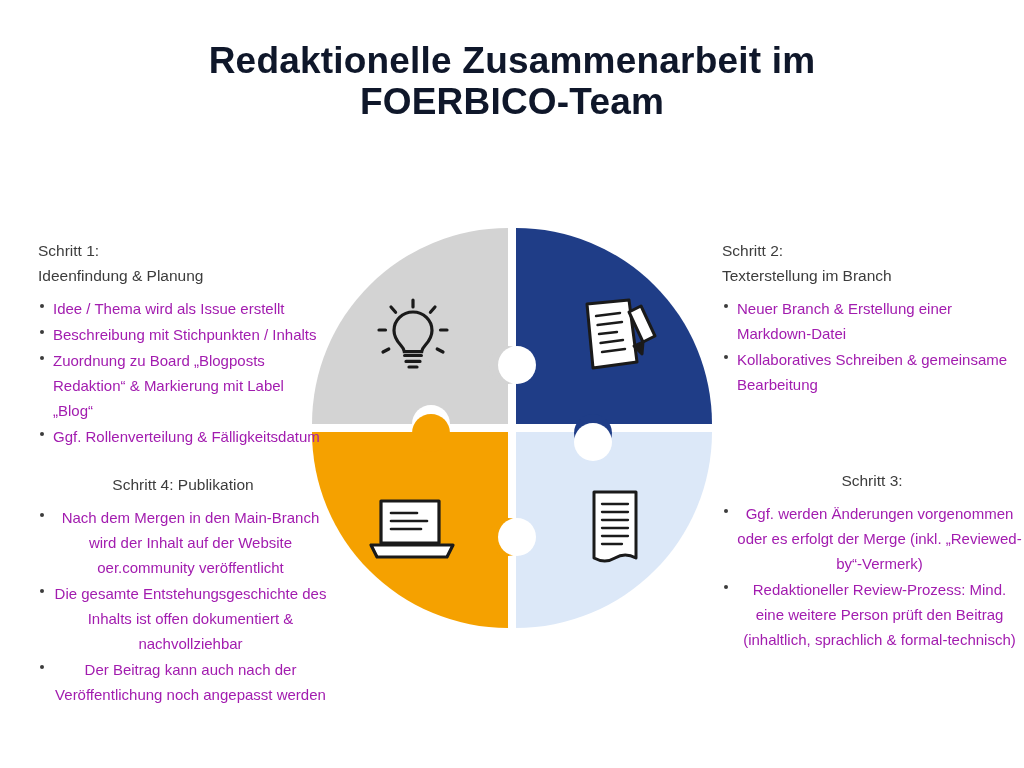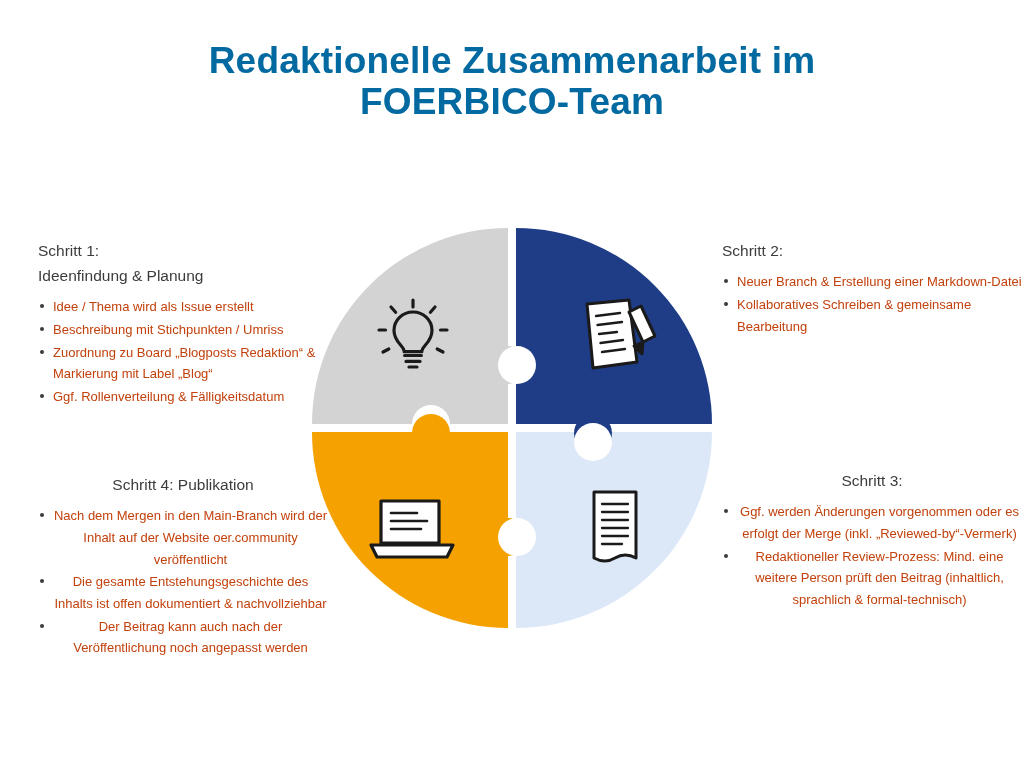--- a/index.html
+++ b/index.html
@@ -20,21 +20,21 @@
   .title-block {
     position: absolute;
     top: 40px;
     left: 0;
     width: 1024px;
     text-align: center;
   }
   .title-line {
     font-size: 37px;
     font-weight: bold;
-    color: #0369a1;
+    color: #0f172a;
     line-height: 1.12;
     letter-spacing: 0.2px;
   }
 
   
   .puzzle {
     position: absolute;
     left: 312px;
     top: 228px;
     width: 400px;
@@ -153,23 +153,23 @@
     margin-bottom: 8px;
   }
   .step ul {
     list-style: none;
     margin: 0;
     padding: 0;
   }
   .step li {
     position: relative;
     padding-left: 15px;
-    font-size: 13px;
+    font-size: 15px;
     line-height: 1.67;
-    color: #c2410c;
+    color: #a21caf;
     margin-bottom: 1px;
   }
   .step li::before {
     content: "";
     position: absolute;
     left: 2px;
     top: 8px;
     width: 4px;
     height: 4px;
     border-radius: 50%;
@@ -265,29 +265,30 @@
   </div>
 </div>
 
 <div class="step" id="step1">
   <div class="step-title">
     <div>Schritt 1:</div>
     <div>Ideenfindung &amp; Planung</div>
   </div>
   <ul>
     <li>Idee / Thema wird als Issue erstellt</li>
-    <li>Beschreibung mit Stichpunkten / Umriss</li>
+    <li>Beschreibung mit Stichpunkten / Inhalts</li>
     <li>Zuordnung zu Board „Blogposts Redaktion“ &amp; Markierung mit Label „Blog“</li>
     <li>Ggf. Rollenverteilung &amp; Fälligkeitsdatum</li>
   </ul>
 </div>
 
 <div class="step" id="step2">
   <div class="step-title">
     <div>Schritt 2:</div>
+    <div>Texterstellung im Branch</div>
   </div>
   <ul>
     <li>Neuer Branch &amp; Erstellung einer Markdown-Datei</li>
     <li>Kollaboratives Schreiben &amp; gemeinsame Bearbeitung</li>
   </ul>
 </div>
 
 <div class="step" id="step3">
   <div class="step-title">
     <div>Schritt 3:</div>

